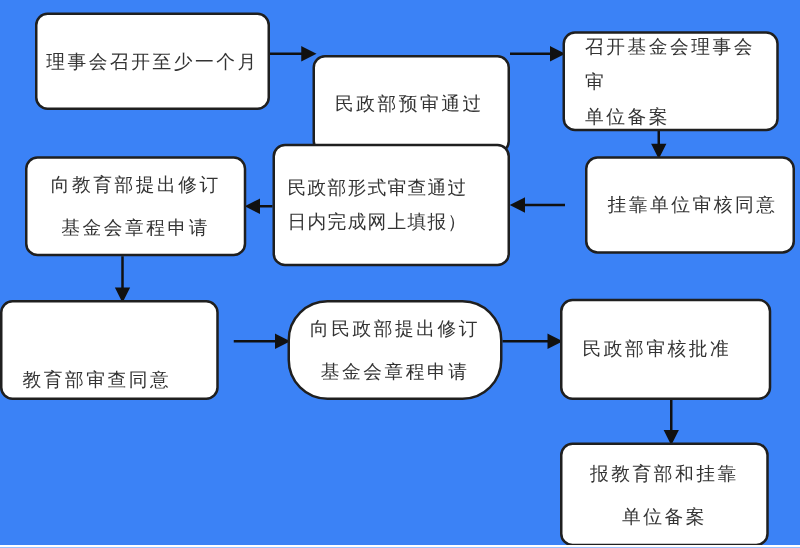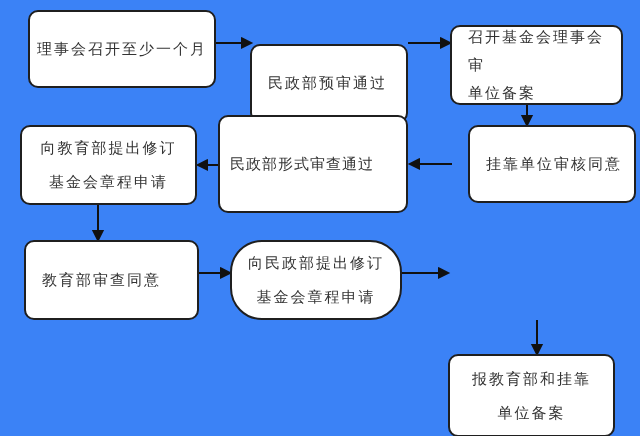--- a/index.html
+++ b/index.html
@@ -45,21 +45,21 @@
   .lh-mid  { line-height: 28px; }
   .tight   { letter-spacing: 1px; padding-left: 10px; line-height: 27px; }
 
   
   #n0 { left: 28px;  top: 10px;  width: 188px; height: 78px; }
   #n1 { left: 250px; top: 8px;   width: 158px; height: 79px; margin-top: 36px; }
   #n2 { left: 450px; top: 25px;   width: 173px; height: 80px; }
   #n3 { left: 452px; top: 125px; width: 168px; height: 78px; margin-left: 16px; }
   #n4 { left: 218px; top: 115px; width: 190px; height: 98px; }
   #n5 { left: 20px;  top: 125px; width: 177px; height: 80px; }
-  #n6 { left: 24px;  top: 240px; width: 175px; height: 80px; }
+  #n6 { left: 0;  top: 240px; width: 175px; height: 80px; justify-content: flex-end; }
   #n7 { left: 230px; top: 240px; width: 172px; height: 80px; border-radius: 32px; }
   #n8 { left: 448px; top: 239px; width: 169px; height: 81px; }
   #n9 { left: 448px; top: 354px; width: 167px; height: 83px; }
 </style>
 </head>
 <body>
 
 <div class="canvas">
 
   <svg class="connectors" viewBox="0 0 640 438" xmlns="http://www.w3.org/2000/svg">
@@ -124,35 +124,39 @@
     <span>召开基金会理事会审</span>
     <span>单位备案</span>
   </div>
 
   <div id="n3" class="fc-box align-left">
     <span>挂靠单位审核同意</span>
   </div>
 
   <div id="n4" class="fc-box align-left tight">
     <span>民政部形式审查通过</span>
+    <span>日内完成网上填报）</span>
   </div>
 
   <div id="n5" class="fc-box align-center lh-tall">
     <span>向教育部提出修订</span>
     <span>基金会章程申请</span>
   </div>
 
   <div id="n6" class="fc-box align-left">
     <span>教育部审查同意</span>
   </div>
 
   <div id="n7" class="fc-box align-center lh-tall">
     <span>向民政部提出修订</span>
     <span>基金会章程申请</span>
   </div>
 
+  <div id="n8" class="fc-box align-left">
+    <span>民政部审核批准</span>
+  </div>
 
   <div id="n9" class="fc-box align-center lh-tall">
     <span>报教育部和挂靠</span>
     <span>单位备案</span>
   </div>
 
 </div>
 
 </body></html>

